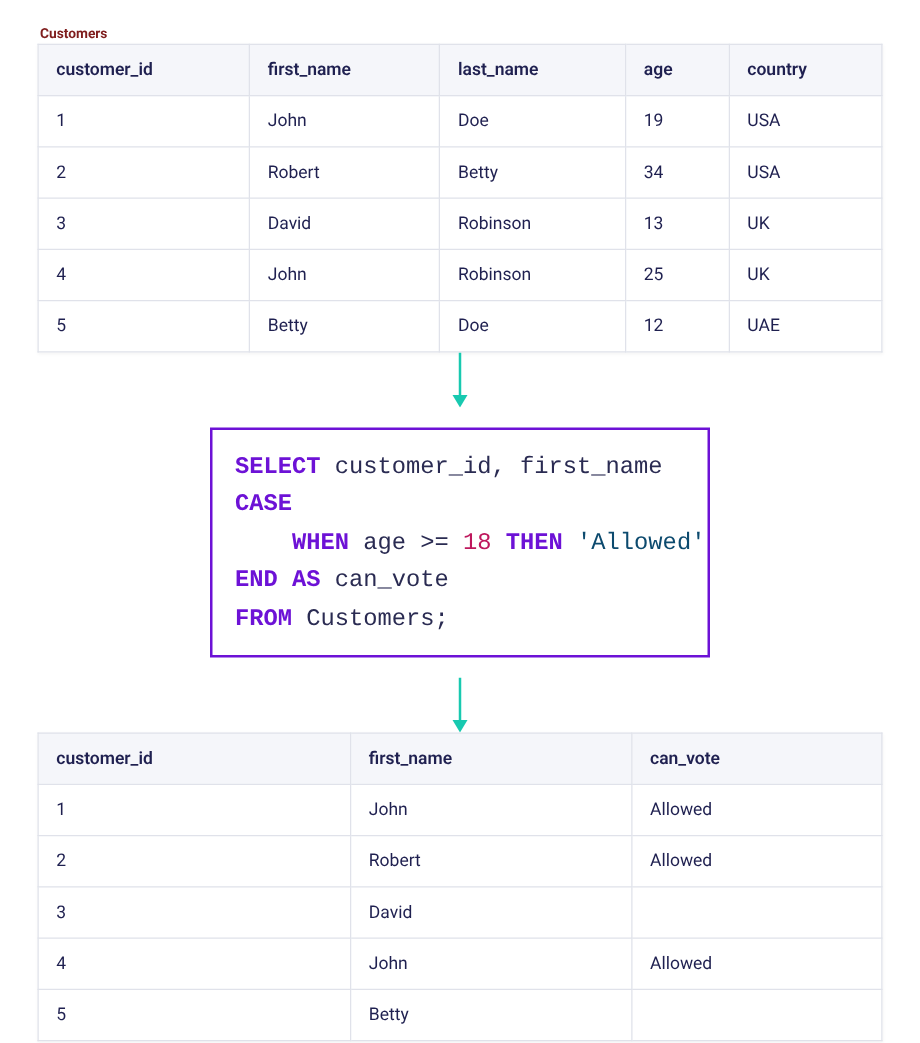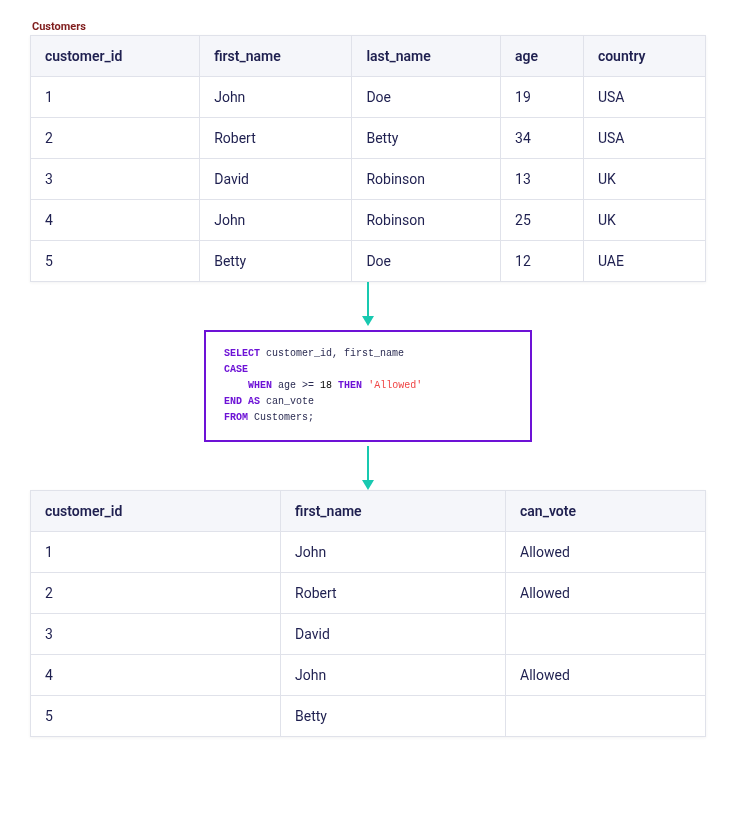--- a/index.html
+++ b/index.html
@@ -42,32 +42,32 @@
     display: flex;
     justify-content: center;
     margin: 0;
     padding: 0;
   }
   .arrow svg { display: block; }
   .code-block {
     border: 2px solid #6d12d6;
     background: #fff;
     font-family: "SFMono-Regular", Consolas, "Liberation Mono", Menlo, monospace;
-    font-size: 10px;
+    font-size: 19px;
     line-height: 1.6;
     padding: 14px 18px;
-    width: 328px;
-    margin: 4px auto;
+    width: 400px;
+    margin: 16px auto;
     color: #2a2b52;
     white-space: pre;
   }
   .kw { color: #6d12d6; font-weight: 700; }
   .ident { color: #2a2b52; }
-  .num { color: #000000; }
-  .str { color: #ef4444; }
+  .num { color: #be185d; }
+  .str { color: #0c4a6e; }
   .result-table { margin-top: 0; }
 </style>
 </head>
 <body>
 
 <div class="title">Customers</div>
 
 <table class="table">
   <thead>
       <tr id="src-head">

